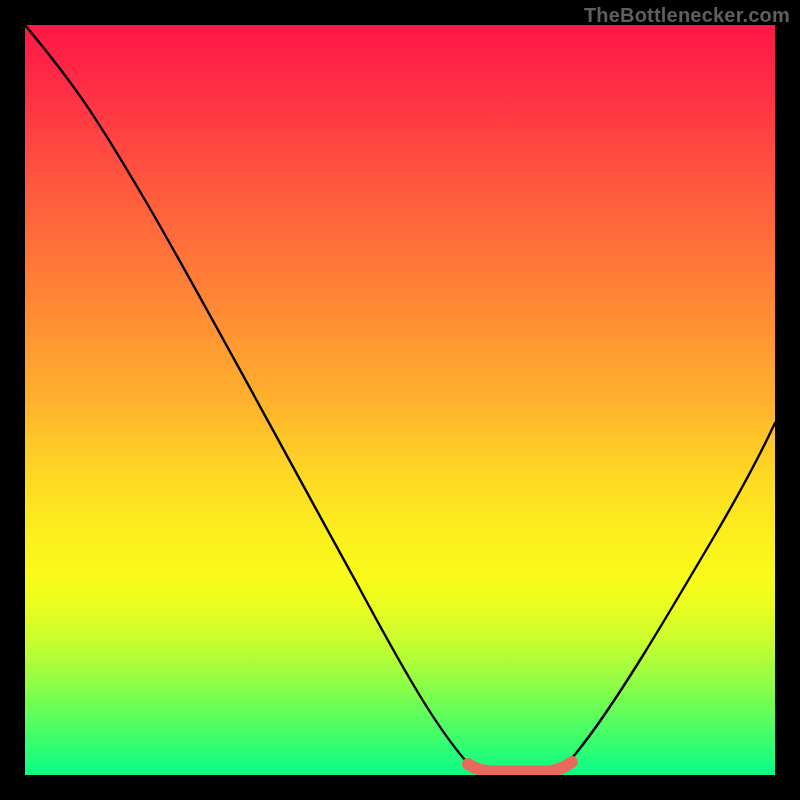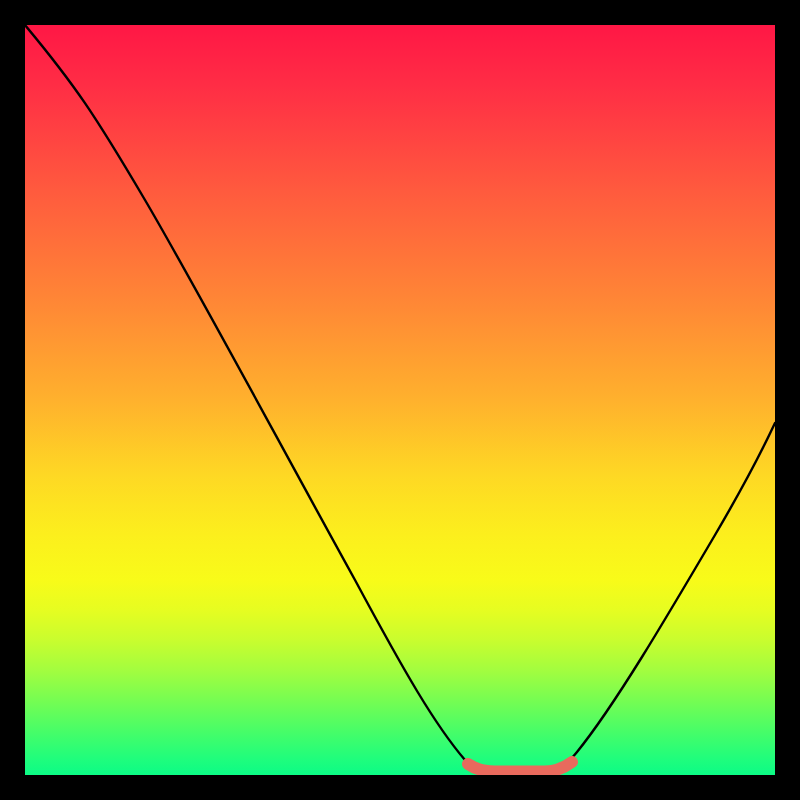--- a/index.html
+++ b/index.html
@@ -64,20 +64,21 @@
     left: 0;
     top: 0;
     width: 100%;
     height: 100%;
   }
 </style>
 </head>
 <body>
 
 <div class="container">
+  <div class="watermark">TheBottlenecker.com</div>
 
   <div class="plot-area">
     <div class="gradient"></div>
 
     <svg class="curve" viewBox="0 0 750 750" preserveAspectRatio="none">
 
       <path d="M 0 0
                C 50 60, 70 90, 120 175
                C 170 260, 250 410, 330 555
                C 380 648, 410 700, 440 735

